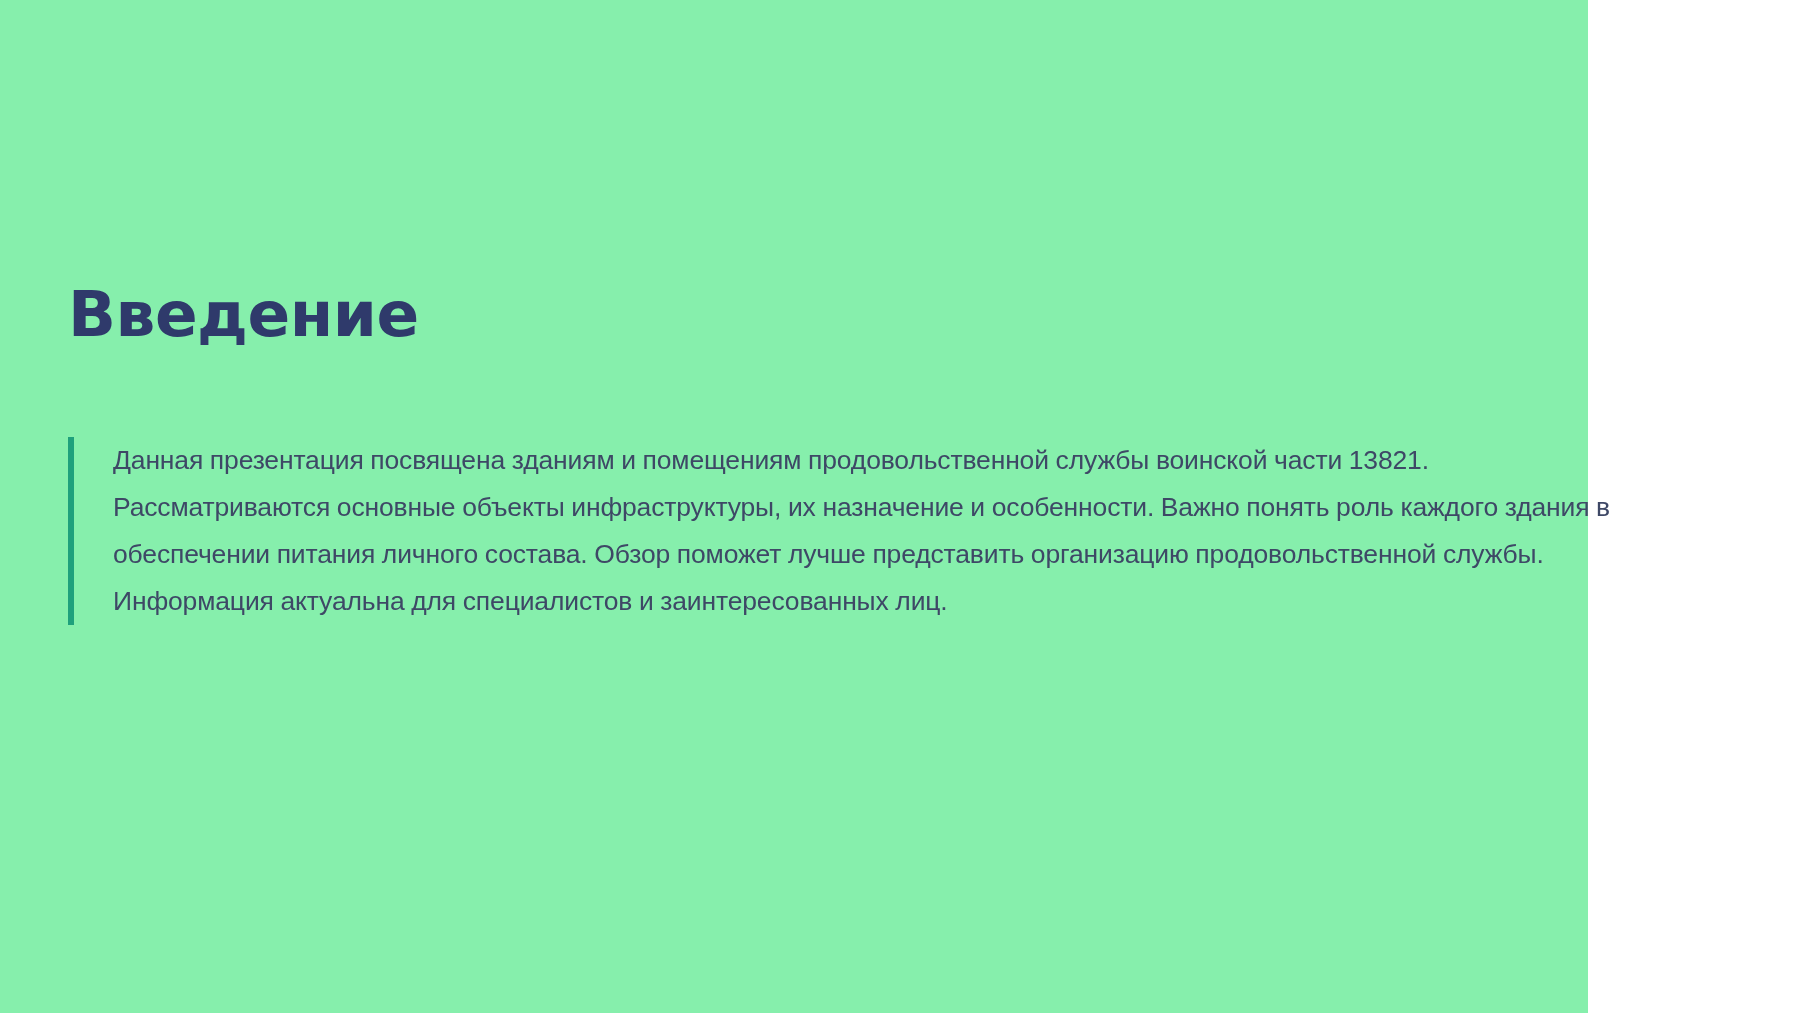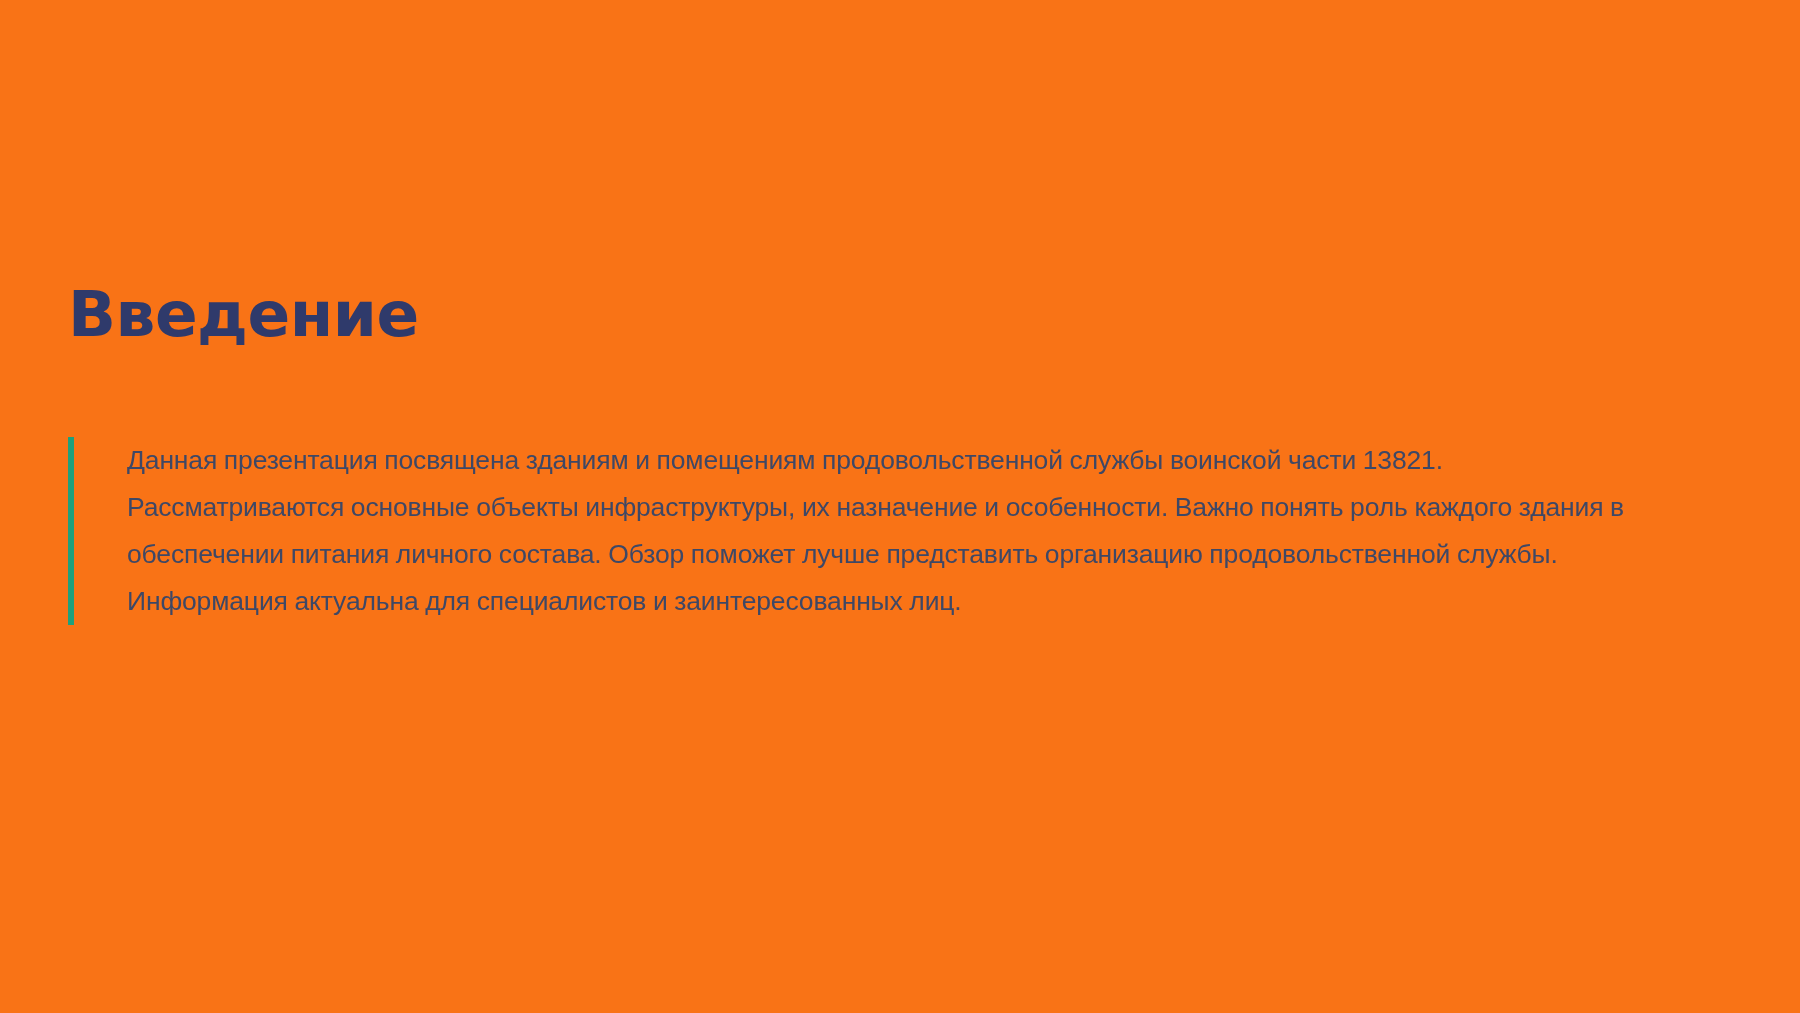--- a/index.html
+++ b/index.html
@@ -10,23 +10,23 @@
   body {
     width: 1800px;
     height: 1013px;
     background: #ffffff;
     font-family: "Liberation Sans", "DejaVu Sans", sans-serif;
     overflow: hidden;
   }
 
   .slide {
     position: relative;
-    width: 1800px;
+    width: 1588px;
     height: 1013px;
-    background: #f97316;
+    background: #86efac;
     box-sizing: border-box;
   }
 
   .slide-content {
     position: absolute;
     left: 68px;
     top: 0;
     width: 1680px;
     height: 1013px;
   }
@@ -60,21 +60,21 @@
     flex: 0 0 auto;
     width: 6px;
     background: #1fa07c;
     border-radius: 0px;
     align-self: stretch;
   }
 
   .body-text {
     flex: 1 1 auto;
     margin: 0;
-    padding-left: 53px;
+    padding-left: 39px;
     font-family: "Liberation Sans", "DejaVu Sans", sans-serif;
     font-size: 26.5px;
     line-height: 47px;
     color: #3e4866;
     letter-spacing: -0.15px;
     text-align: left;
     word-spacing: -0.5px;
   }
 </style>
 </head>

